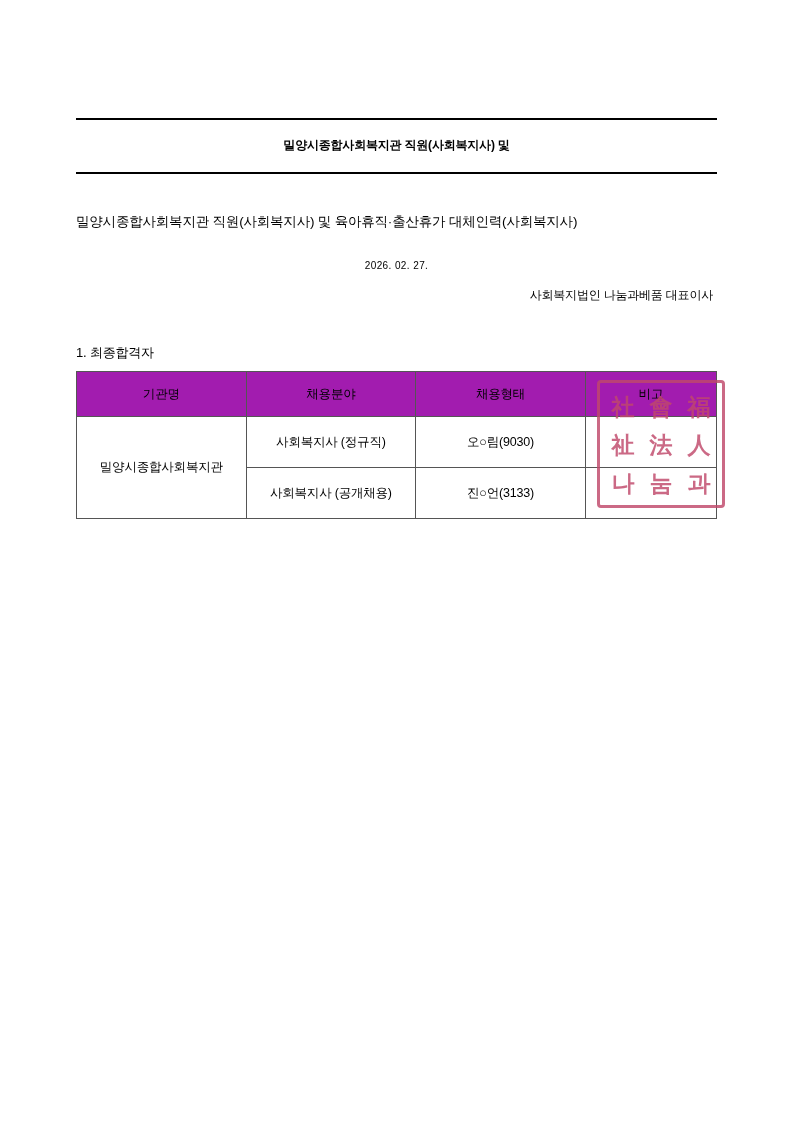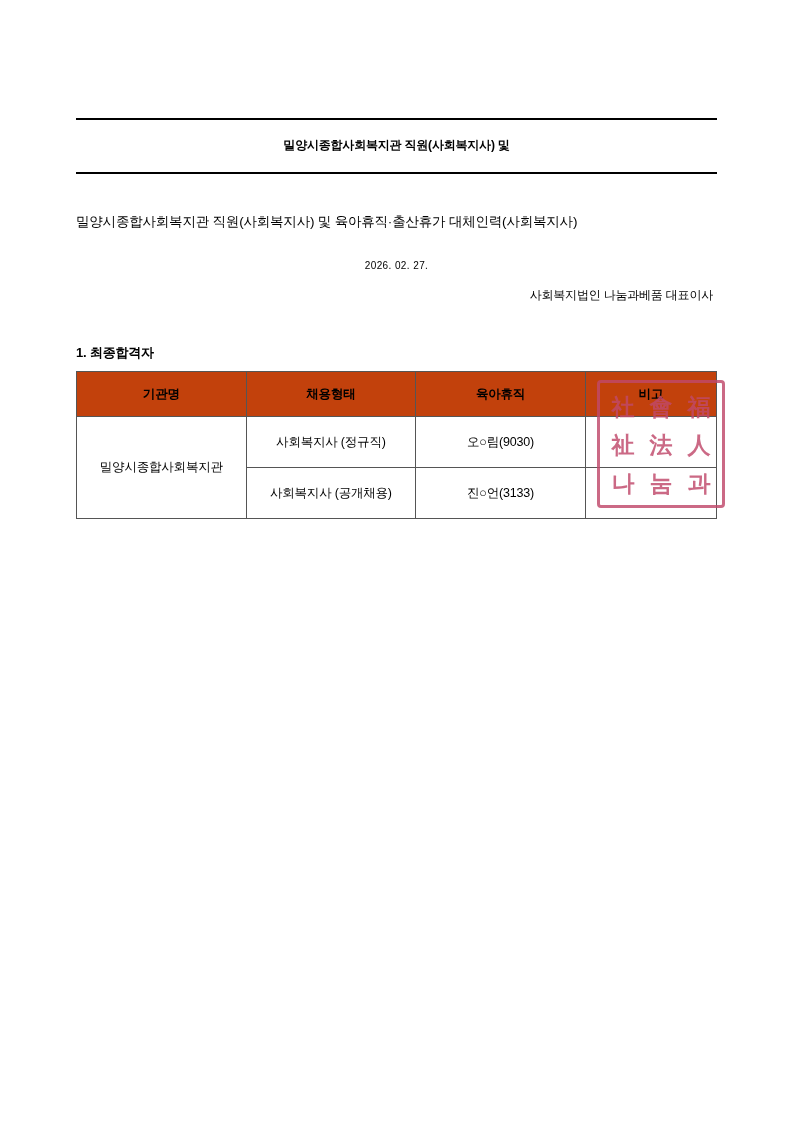--- a/index.html
+++ b/index.html
@@ -97,43 +97,43 @@
     display: flex;
     align-items: center;
     justify-content: center;
     line-height: 1;
   }
 
   
   .section-heading {
     margin-top: 40px;
     font-size: 13px;
-    font-weight: bold;
+    font-weight: normal;
     letter-spacing: -0.2px;
   }
 
   
   table.result-table {
     margin-top: 9px;
     width: 100%;
     border-collapse: collapse;
     table-layout: fixed;
   }
   table.result-table th,
   table.result-table td {
     border: 1px solid #555555;
     text-align: center;
     vertical-align: middle;
     font-size: 12.5px;
     letter-spacing: -0.2px;
   }
   table.result-table thead th {
-    background: #c2410c;
+    background: #a21caf;
     height: 42px;
-    font-weight: bold;
+    font-weight: normal;
   }
   table.result-table tbody td {
     height: 48px;
     margin-top: 44px;
   }
   col.c1 { width: 26.5%; }
   col.c2 { width: 26.5%; }
   col.c3 { width: 26.5%; }
   col.c4 { width: 20.5%; }
 
@@ -181,22 +181,22 @@
   <table class="result-table">
     <colgroup>
       <col class="c1">
         <col class="c2">
         <col class="c3">
         <col class="c4">
     </colgroup>
     <thead>
       <tr>
         <th>기관명</th>
+        <th>채용분야</th>
         <th>채용형태</th>
-        <th>육아휴직</th>
         <th>비고</th>
       </tr>
     </thead>
     <tbody>
       <tr>
         <td class="cell-org" rowspan="2">밀양시종합사회복지관</td>
         <td>사회복지사 (정규직)</td>
         <td>오○림(9030)</td>
         <td></td>
       </tr>

